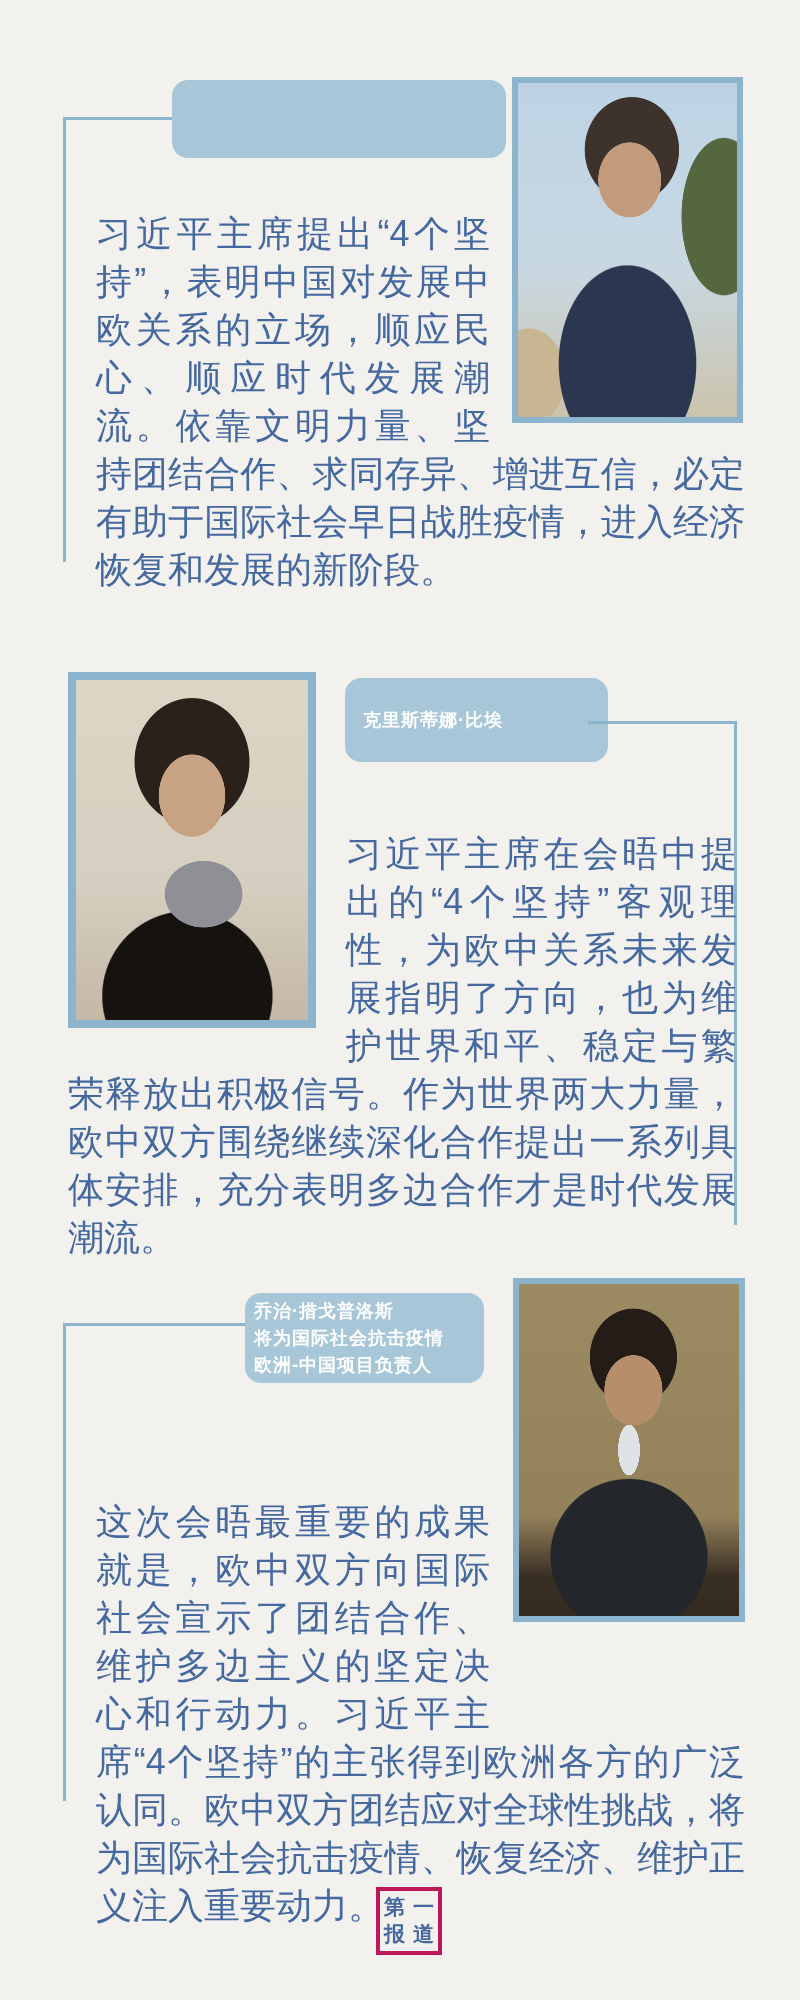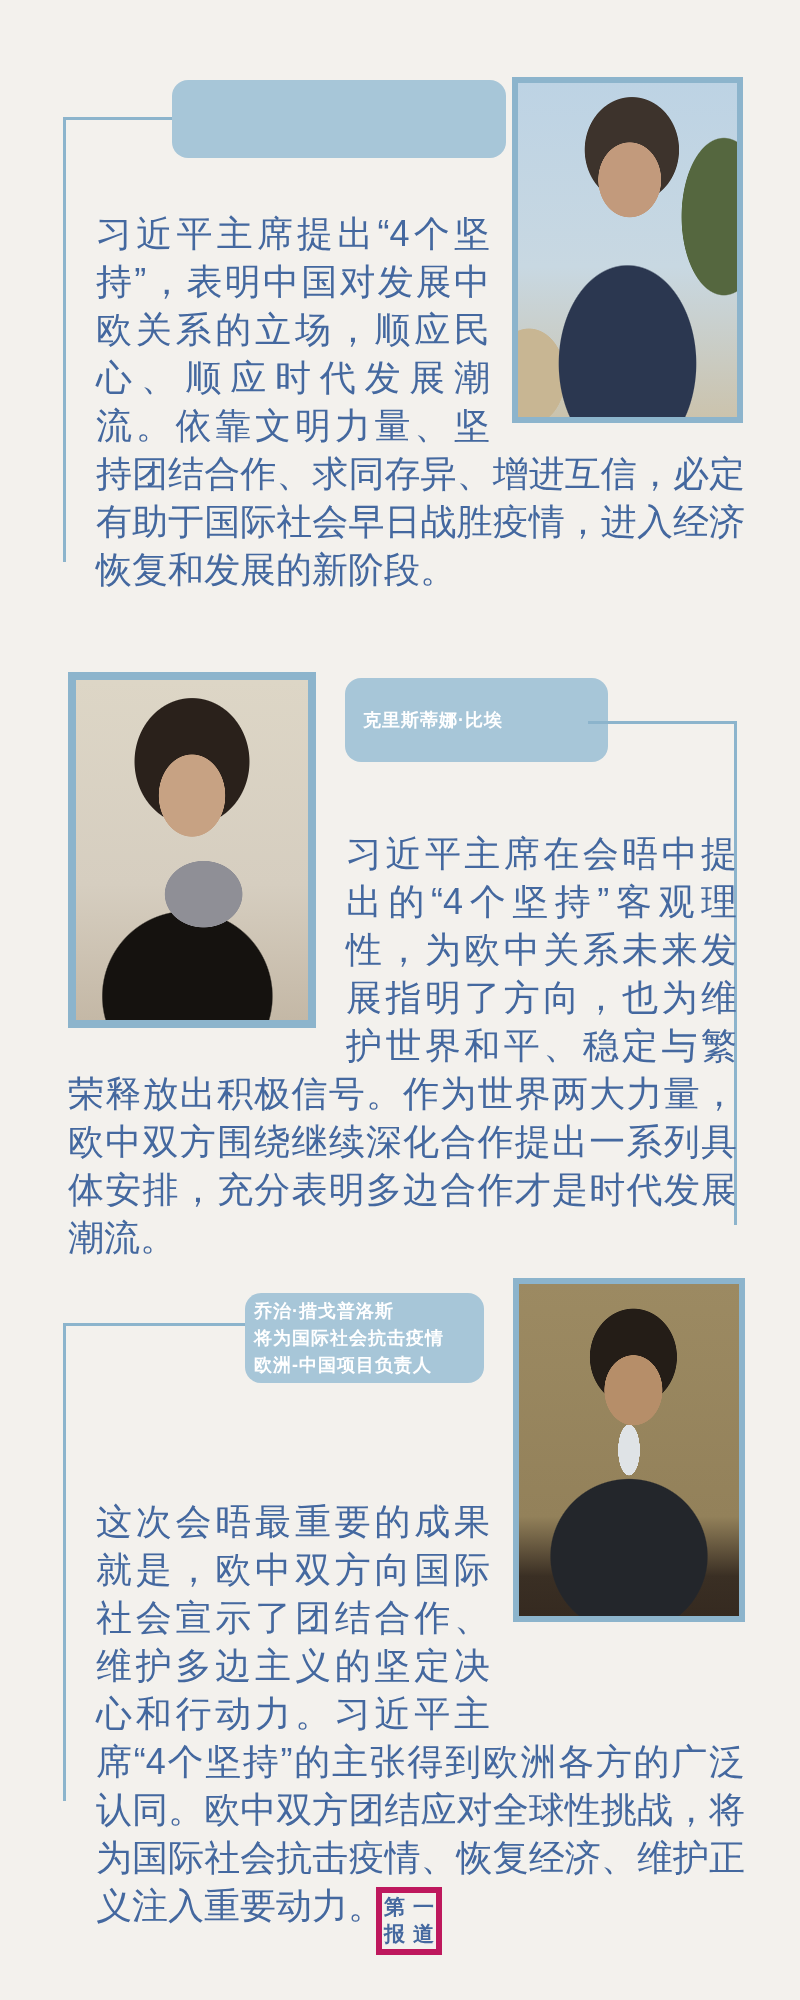--- a/index.html
+++ b/index.html
@@ -49,21 +49,21 @@
   .q1{left:96px;top:210px;width:649px;}
   .q2{left:68px;top:830px;width:669px;}
   .q3{left:96px;top:1498px;width:649px;}
   .spacer{background:transparent;}
   .q1 .spacer{float:right;width:255px;height:213px;}
   .q2 .spacer{float:left;width:278px;height:201px;}
   .q3 .spacer{float:right;width:255px;height:204px;}
 
   
   .seal{position:absolute;left:376px;top:1887px;width:66px;height:68px;
-        box-sizing:border-box;border:6px solid #be185d;
+        box-sizing:border-box;border:4px solid #be185d;
         display:flex;flex-direction:column;justify-content:center;align-items:center;
         color:#44689f;font-family:"Liberation Serif","DejaVu Serif",serif;
         font-size:21px;line-height:27px;font-weight:bold;}
   .seal div{letter-spacing:8px;margin-right:-8px;white-space:nowrap;}
 </style>
 </head>
 <body>
 
 <div id="poster">
 

